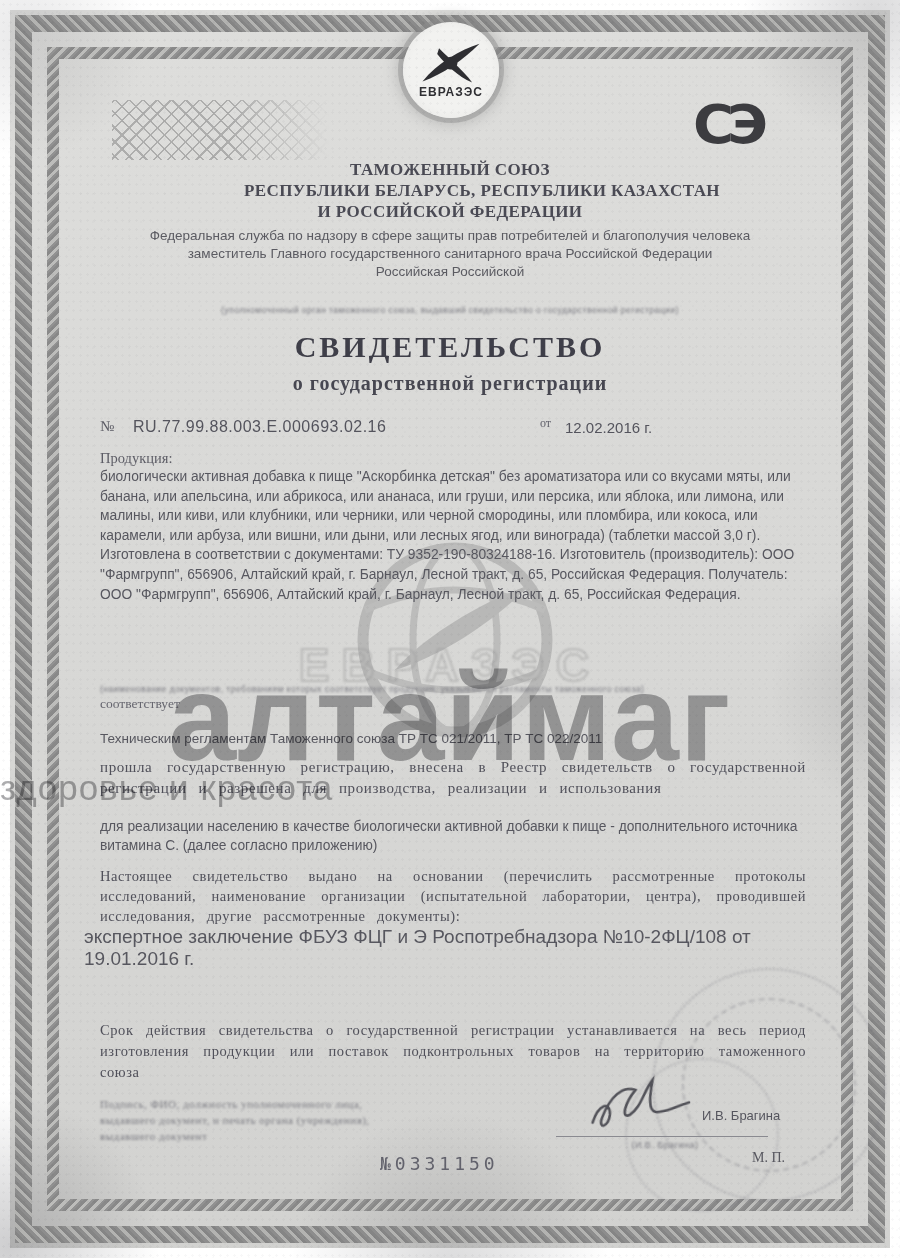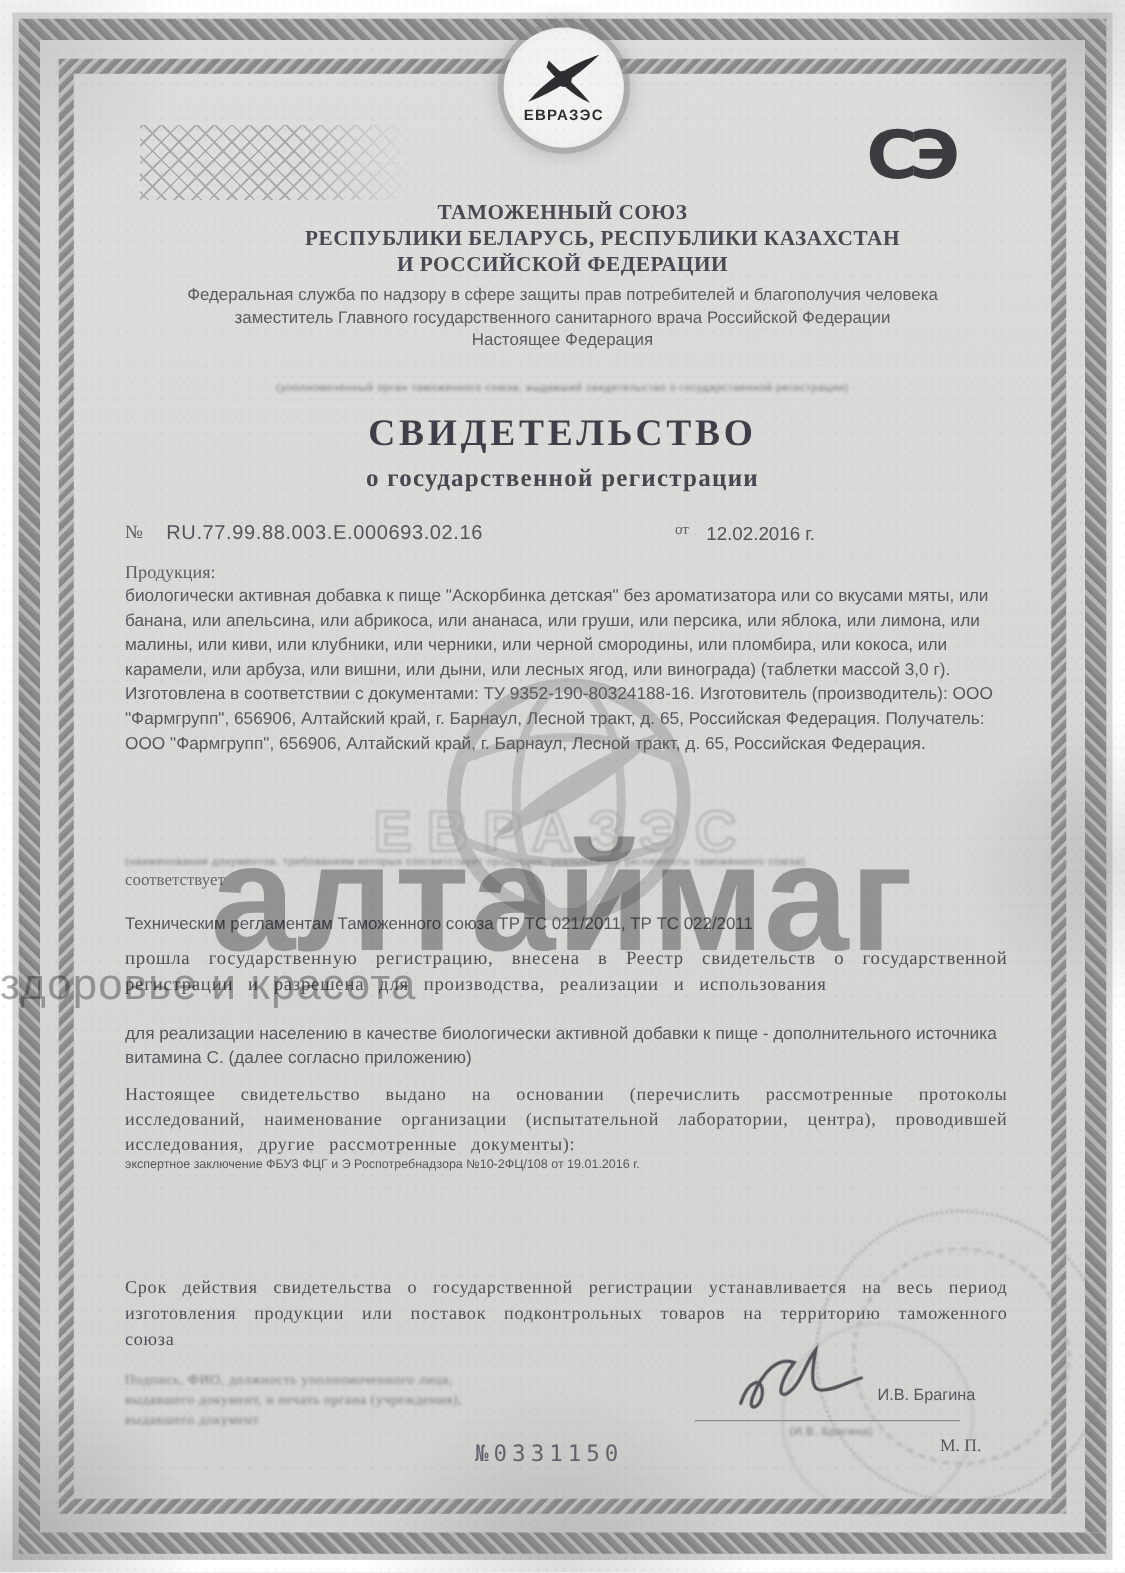--- a/index.html
+++ b/index.html
@@ -90,21 +90,21 @@
   </div>
 
   <div class="se-mark abs">СЭ</div>
 
   <div class="abs ctr hdr serifT fz" style="top:160px;">ТАМОЖЕННЫЙ СОЮЗ</div>
   <div class="abs ctr hdr serifT fz" style="top:181px;padding-left:32px;">РЕСПУБЛИКИ БЕЛАРУСЬ, РЕСПУБЛИКИ КАЗАХСТАН</div>
   <div class="abs ctr hdr serifT fz" style="top:202px;">И РОССИЙСКОЙ ФЕДЕРАЦИИ</div>
 
   <div class="abs ctr auth sansT fz" style="top:228px;">Федеральная служба по надзору в сфере защиты прав потребителей и благополучия человека</div>
   <div class="abs ctr auth sansT fz" style="top:246px;">заместитель Главного государственного санитарного врача Российской Федерации</div>
-  <div class="abs ctr auth sansT fz" style="top:264px;">Настоящее Федерация</div>
+  <div class="abs ctr auth sansT fz" style="top:264px;">Российская Российской</div>
 
   <div class="abs ctr blurline sansT" style="top:305px;z-index:3;">(уполномоченный орган таможенного союза, выдавший свидетельство о государственной регистрации)</div>
 
   <div class="abs ctr serifT fz" style="top:330px;font-size:30px;font-weight:bold;letter-spacing:3px;color:#3f3f49;z-index:3;">СВИДЕТЕЛЬСТВО</div>
   <div class="abs ctr serifT fz" style="top:372px;font-size:20px;font-weight:bold;letter-spacing:1px;color:#474751;z-index:3;">о государственной регистрации</div>
 
   <div class="abs serifT fz2" style="left:100px;top:418px;font-size:15px;color:#5a5a63;z-index:3;">№</div>
   <div class="abs sansT fz" style="left:133px;top:418px;font-size:16px;color:#54545d;letter-spacing:.5px;z-index:3;">RU.77.99.88.003.E.000693.02.16</div>
   <div class="abs serifT fz2" style="left:540px;top:416px;font-size:12px;color:#60606a;z-index:3;">от</div>
   <div class="abs sansT fz" style="left:565px;top:419px;font-size:15px;color:#54545d;z-index:3;">12.02.2016 г.</div>
@@ -125,21 +125,21 @@
   <div class="abs serifT fz2" style="left:100px;top:696px;font-size:13.5px;color:#66666f;z-index:3;">соответствует</div>
   <div class="abs sansT fz" style="left:100px;top:711px;width:700px;font-size:13.5px;color:#57575f;z-index:3;margin-top:20px;">Техническим регламентам Таможенного союза ТР ТС 021/2011, ТР ТС 022/2011</div>
 
   <div class="abs brand sansT">алтаймаг</div>
   <div class="abs brand-sub sansT">здоровье и красота</div>
 
   <div class="abs serifT tpl just fz" style="left:100px;top:757px;width:706px;font-size:15px;line-height:21px;">прошла государственную регистрацию, внесена в Реестр свидетельств о государственной регистрации и разрешена для производства, реализации и использования</div>
   <div class="abs sansT fz" style="left:100px;top:817px;width:706px;font-size:13.8px;line-height:19px;color:#57575f;z-index:3;">для реализации населению в качестве биологически активной добавки к пище - дополнительного источника витамина С. (далее согласно приложению)</div>
 
   <div class="abs serifT tpl just fz" style="left:100px;top:866px;width:706px;font-size:14.5px;line-height:20px;">Настоящее свидетельство выдано на основании (перечислить рассмотренные протоколы исследований, наименование организации (испытательной лаборатории, центра), проводившей исследования, другие рассмотренные документы):</div>
-  <div class="abs sansT fz" style="left:100px;top:926px;width:706px;font-size:10px;color:#57575f;z-index:3;">экспертное заключение ФБУЗ ФЦГ и Э Роспотребнадзора №10-2ФЦ/108 от 19.01.2016 г.</div>
+  <div class="abs sansT fz" style="left:84px;top:926px;width:706px;font-size:19px;color:#57575f;z-index:3;">экспертное заключение ФБУЗ ФЦГ и Э Роспотребнадзора №10-2ФЦ/108 от 19.01.2016 г.</div>
 
   <div class="abs serifT tpl just fz" style="left:100px;top:1020px;width:706px;font-size:14.5px;line-height:21px;">Срок действия свидетельства о государственной регистрации устанавливается на весь период изготовления продукции или поставок подконтрольных товаров на территорию таможенного союза</div>
 
   <div class="abs stampring ring-a"></div>
   <div class="abs stampring ring-b"></div>
   <div class="abs stampring ring-c"></div>
 
   <div class="abs blurline serifT" style="left:100px;top:1098px;width:330px;font-size:11px;">Подпись, ФИО, должность уполномоченного лица,</div>
   <div class="abs blurline serifT" style="left:100px;top:1114px;width:330px;font-size:11px;">выдавшего документ, и печать органа (учреждения),</div>
   <div class="abs blurline serifT" style="left:100px;top:1130px;width:240px;font-size:11px;">выдавшего документ</div>

